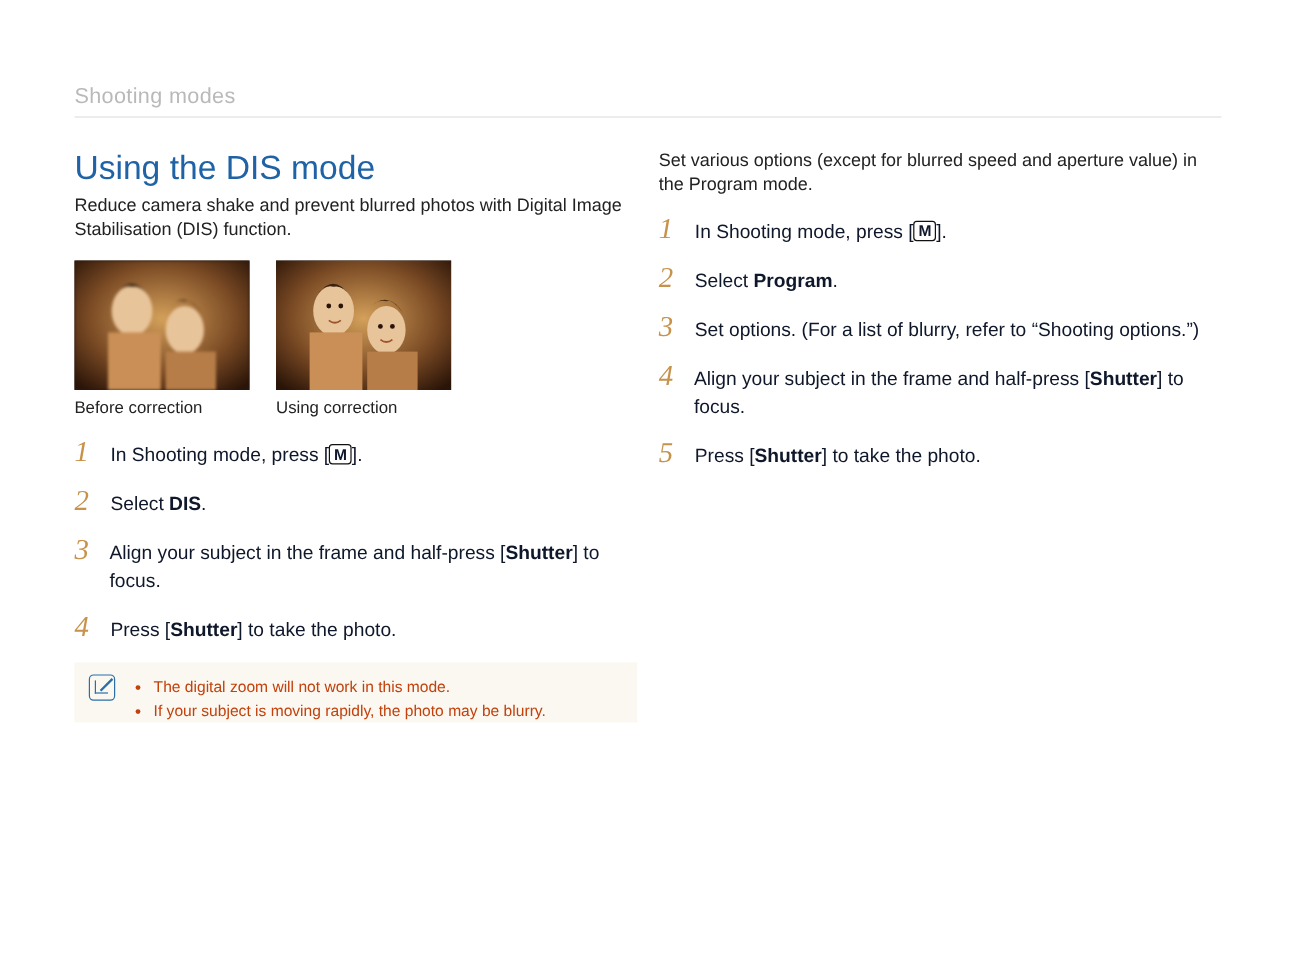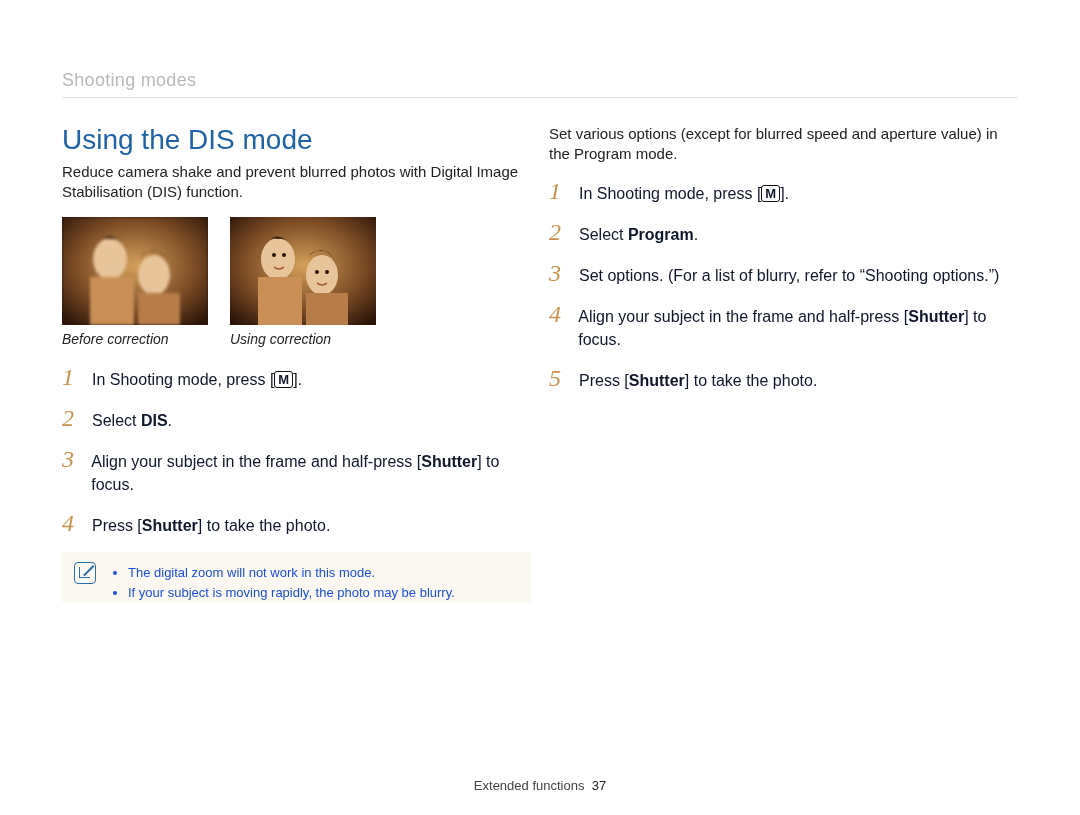--- a/index.html
+++ b/index.html
@@ -47,21 +47,20 @@
   .intro {
     font-size: 15px;
     color: #222;
     line-height: 1.35;
     margin: 0 0 14px 0;
   }
   .photo-row {
     display: flex;
     gap: 22px;
     margin-bottom: 6px;
-    font-style: italic;
   }
   .photo-block { }
   .photo {
     width: 146px;
     height: 108px;
     background: #2b1a0e;
     position: relative;
     overflow: hidden;
   }
   .photo.blur svg { filter: blur(1.5px); }
@@ -105,21 +104,21 @@
     line-height: 15px;
     vertical-align: 1px;
     font-family: Arial, sans-serif;
   }
   .note-box {
     background: #fbf8f1;
     padding: 10px 14px 0 50px;
     position: relative;
     margin-top: 14px;
     font-size: 13px;
-    color: #1d4ed8;
+    color: #c2410c;
   }
   .note-icon {
     position: absolute;
     left: 12px;
     top: 10px;
     width: 22px;
     height: 22px;
     border: 1.5px solid #2a6fa8;
     border-radius: 4px;
     box-sizing: border-box;
@@ -284,16 +283,13 @@
           <div class="step-text">Align your subject in the frame and half-press [<b>Shutter</b>] to focus.</div>
         </div>
         <div class="step">
           <div class="step-num">5</div>
           <div class="step-text">Press [<b>Shutter</b>] to take the photo.</div>
         </div>
       </div>
     </div>
   </div>
 
-  <div class="footer">
-    <span>Extended functions</span>&nbsp;&nbsp;<span class="pagenum">37</span>
-  </div>
 </div>
 
 </body></html>

